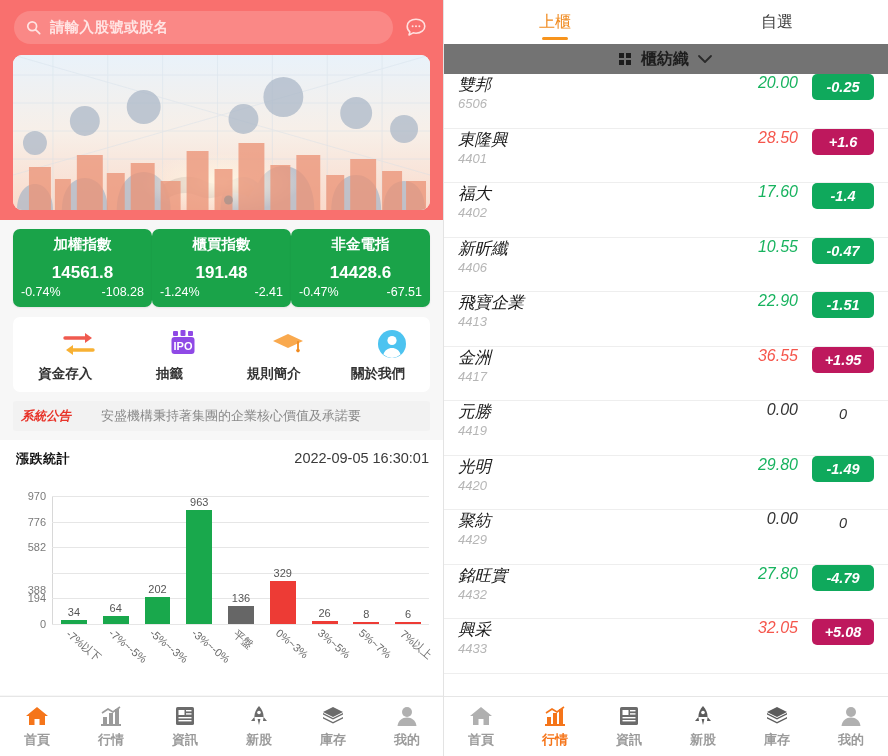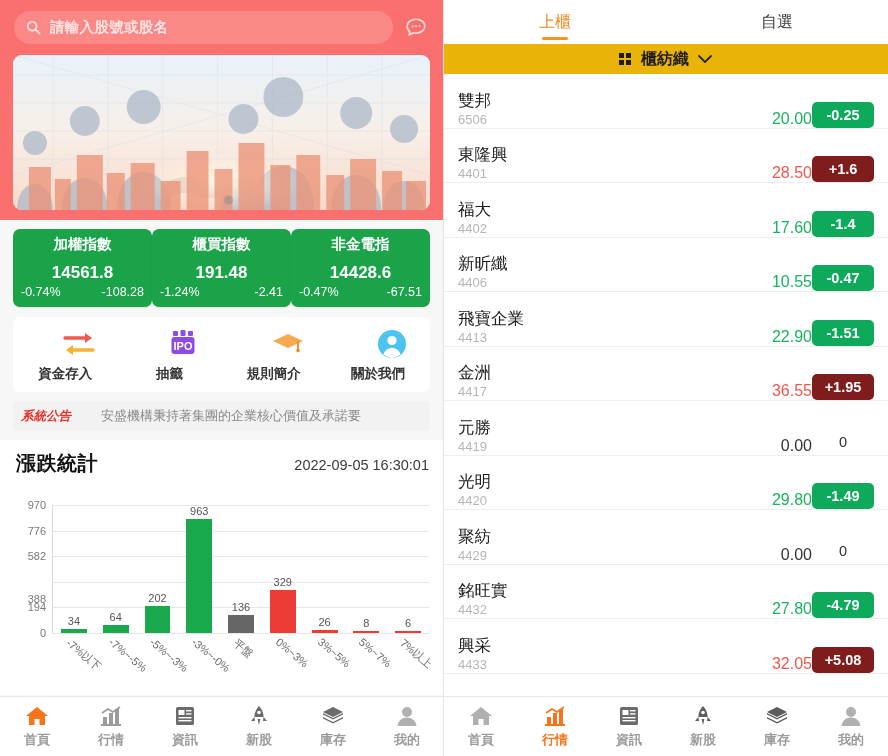--- a/index.html
+++ b/index.html
@@ -65,21 +65,21 @@
   .quick-label { font-size: 13.5px; color:#333; font-weight: 700; }
 
   
   .announce { margin: 9px 13px 0; background:#f2f2f2; height: 30px; display:flex; align-items:center; gap: 30px; padding: 0 8px; border-radius: 3px; }
   .announce-tag { color:#e8342a; font-size: 12.5px; font-weight: 800; font-style: italic; white-space: nowrap; }
   .announce-text { color:#8a8a8a; font-size: 13px; white-space: nowrap; overflow: hidden; }
 
   
   .chart-card { background:#fff; margin: 9px 0 0 0; padding: 10px 10px 0 10px; height: 255px; }
   .chart-head { display:flex; align-items:baseline; justify-content:space-between; padding: 0 4px 2px 6px; }
-  .chart-title { font-size: 20px; font-weight: 800; color:#111; letter-spacing: .5px; }
+  .chart-title { font-size: 13px; font-weight: 800; color:#111; letter-spacing: .5px; }
   .chart-time { font-size: 14.5px; color:#3a3a3a; }
   .plot { position: relative; height: 205px; margin-top: 4px; }
   .ax-label { position:absolute; right: 100%; transform: translate(-6px,-50%); font-size: 11px; color:#7a7a7a; white-space: nowrap; }
   .plot-inner { position:absolute; left: 42px; right: 4px; top: 22px; bottom: 55px; }
   .gridline { position:absolute; left:0; right:0; height:1px; background:#e6e6e6; }
   .yaxis-line { position:absolute; left:0; top:0; bottom:0; width:1px; background:#d8d8d8; }
   .bars { position:absolute; left:1px; right:0; top:0; bottom:0; display:flex; align-items:flex-end; }
   .bar-slot { flex:1; display:flex; flex-direction:column; align-items:center; justify-content:flex-end; height:100%; position:relative; }
   .bar { width: 62%; min-height:2px; }
   .bar-val { font-size: 11px; color:#555; margin-bottom: 2px; }
@@ -87,35 +87,35 @@
   .xlab-slot { flex:1; position:relative; }
   .xlab { position:absolute; top: 4px; left: 50%; font-size: 11px; color:#6b6b6b;
           transform-origin: left top; transform: rotate(40deg) translateX(-2px); white-space: nowrap; }
 
   
   .tabbar { background:#fff; height: 44px; display:flex; }
   .tab { flex:1; display:flex; flex-direction:column; align-items:center; justify-content:center; position:relative; }
   .tab-label { font-size: 16px; color:#3f3f3f; }
   .tab.active .tab-label { color:#f08a1e; }
   .tab-underline { position:absolute; bottom: 4px; width: 26px; height: 3px; border-radius:2px; background:#f7941d; }
-  .cat-bar { background:#eab308; height: 30px; display:flex; align-items:center; justify-content:center; gap:8px; }
+  .cat-bar { background:#737373; height: 30px; display:flex; align-items:center; justify-content:center; gap:8px; }
   .grid-icon { width: 14px; height: 14px; }
   .cat-name { font-size: 16px; font-weight: 700; color:#1d1d1d; }
   .caret { font-size: 14px; color:#333; }
   .stock-list { background:#fff; height: 626px; overflow:hidden; }
-  .stock-row { height: 54.5px; display:flex; align-items:flex-end; padding: 0 14px; border-bottom: 1px solid #eeeeee; }
+  .stock-row { height: 54.5px; display:flex; align-items:flex-start; padding: 0 14px; border-bottom: 1px solid #eeeeee; font-style: italic; }
   .stk-left { flex: 1; }
   .stk-name { font-size: 16.5px; color:#1a1a1a; line-height: 21px; }
   .stk-code { font-size: 13px; color:#b6b6b6; line-height: 17px; }
-  .stk-price { width: 108px; text-align: right; font-size: 16px; padding-right: 0; }
+  .stk-price { width: 108px; text-align: right; font-size: 16px; padding-right: 14px; }
   .stk-chg { width: 62px; text-align:center; font-size: 14.5px; font-weight: 700; border-radius: 5px; padding: 5px 0; }
   .up   { color:#f5564c; }
   .down { color:#18b35f; }
   .flat { color:#333333; }
-  .chip-up   { background:#7f1d1d; color:#fff; }
+  .chip-up   { background:#be185d; color:#fff; }
   .chip-down { background:#0fa95c; color:#fff; }
   .chip-flat { background:transparent; color:#333; font-weight:400; }
 
   
   .botnav { position:absolute; left:0; bottom:0; width:444px; height: 60px; background:#fff; border-top:1px solid #e6e6e6; display:flex; }
   .nav-item { flex:1; display:flex; flex-direction:column; align-items:center; justify-content:center; gap:3px; }
   .nav-ico { height: 24px; display:flex; align-items:center; justify-content:center; }
   .nav-label { font-size: 13px; color:#9b9b9b; font-weight:700; }
   .nav-item.active .nav-label { color:#f5751a; }
 </style>

